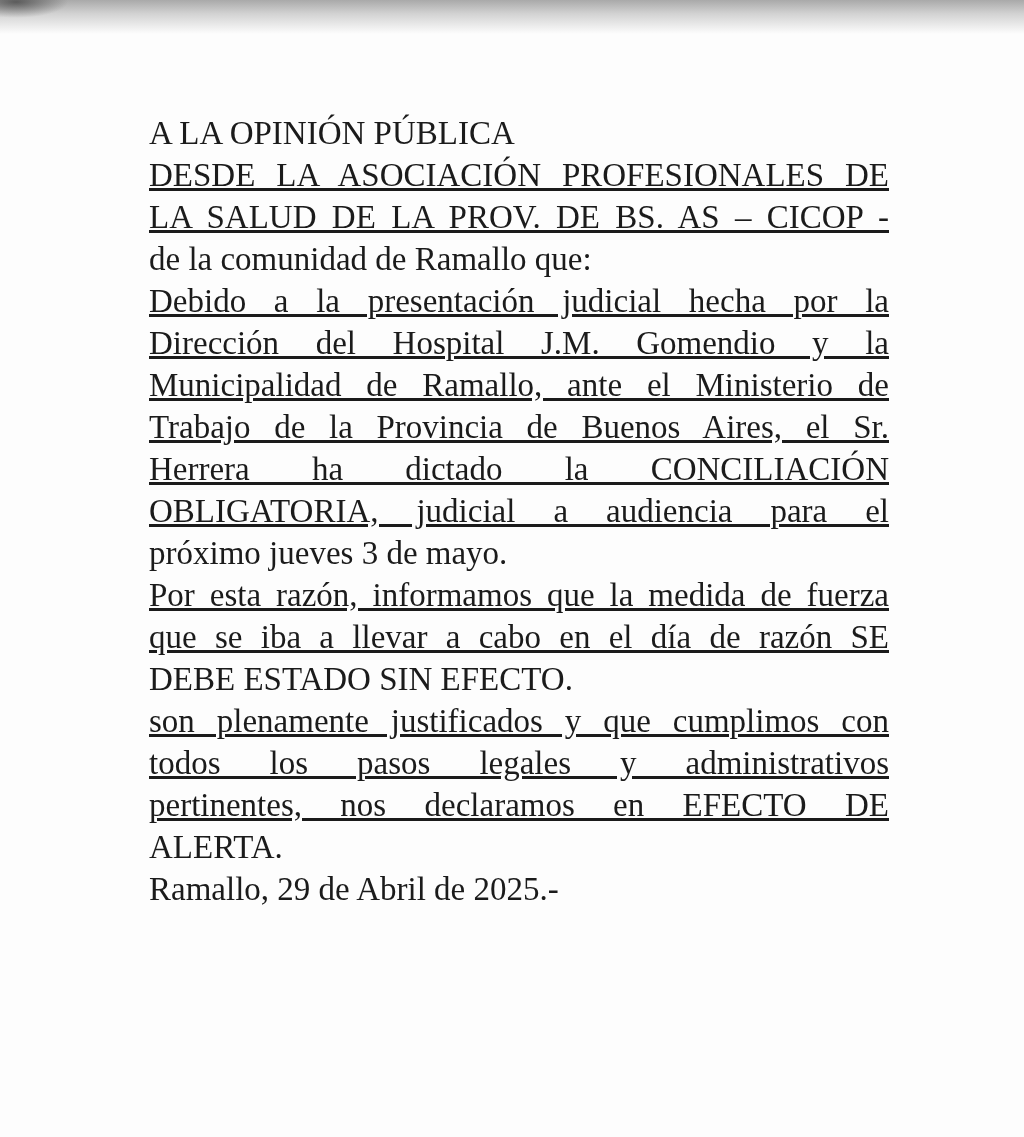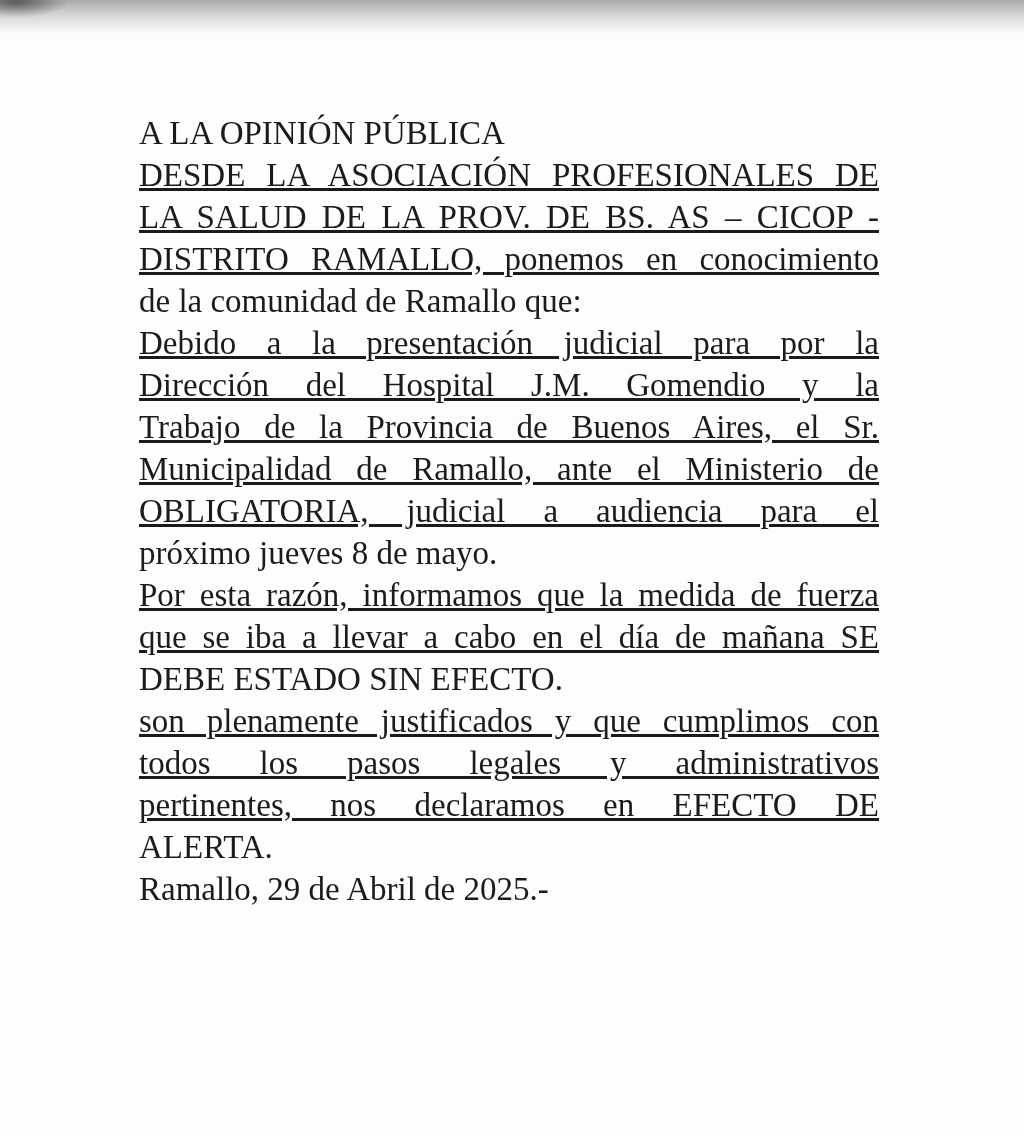--- a/index.html
+++ b/index.html
@@ -32,21 +32,21 @@
     top: 0; left: 0;
     width: 100px;
     height: 30px;
     background: radial-gradient(ellipse 72px 22px at 16px 2px,
       rgba(40,40,40,0.62),
       rgba(40,40,40,0) 72%);
     pointer-events: none;
   }
   .doc {
     position: absolute;
-    left: 139px;
+    left: 149px;
     top: 112px;
     width: 740px;
     color: var(--text-color, #1b1b1b);
     font-size: 33px;
     line-height: 42px;
     letter-spacing: 0;
   }
   .paragraph { margin: 0; }
   .line {
     text-align: left;
@@ -65,34 +65,34 @@
 <div class="corner-smudge"></div>
 
 <main class="doc">
   <div id="doc-body">
       <div class="paragraph">
         <div class="line">A LA OPINIÓN PÚBLICA</div>
       </div>
       <div class="paragraph">
         <div class="line full">DESDE LA ASOCIACIÓN PROFESIONALES DE</div>
         <div class="line full">LA SALUD DE LA PROV. DE BS. AS – CICOP -</div>
-        <div class="line full">DISTRITO RAMALLO, ponemos en conocimiento</div>
         <div class="line">de la comunidad de Ramallo que:</div>
       </div>
       <div class="paragraph">
-        <div class="line full">Debido a la presentación judicial para por la</div>
+        <div class="line full">Debido a la presentación judicial hecha por la</div>
         <div class="line full">Dirección del Hospital J.M. Gomendio y la</div>
+        <div class="line full">Municipalidad de Ramallo, ante el Ministerio de</div>
         <div class="line full">Trabajo de la Provincia de Buenos Aires, el Sr.</div>
-        <div class="line full">Municipalidad de Ramallo, ante el Ministerio de</div>
+        <div class="line full">Herrera ha dictado la CONCILIACIÓN</div>
         <div class="line full">OBLIGATORIA, judicial a audiencia para el</div>
-        <div class="line">próximo jueves 8 de mayo.</div>
+        <div class="line">próximo jueves 3 de mayo.</div>
       </div>
       <div class="paragraph">
         <div class="line full">Por esta razón, informamos que la medida de fuerza</div>
-        <div class="line full">que se iba a llevar a cabo en el día de mañana SE</div>
+        <div class="line full">que se iba a llevar a cabo en el día de razón SE</div>
         <div class="line">DEBE ESTADO SIN EFECTO.</div>
       </div>
       <div class="paragraph">
         <div class="line full">son plenamente justificados y que cumplimos con</div>
         <div class="line full">todos los pasos legales y administrativos</div>
         <div class="line full">pertinentes, nos declaramos en EFECTO DE</div>
         <div class="line">ALERTA.</div>
       </div>
       <div class="paragraph">
         <div class="line">Ramallo, 29 de Abril de 2025.-</div>

